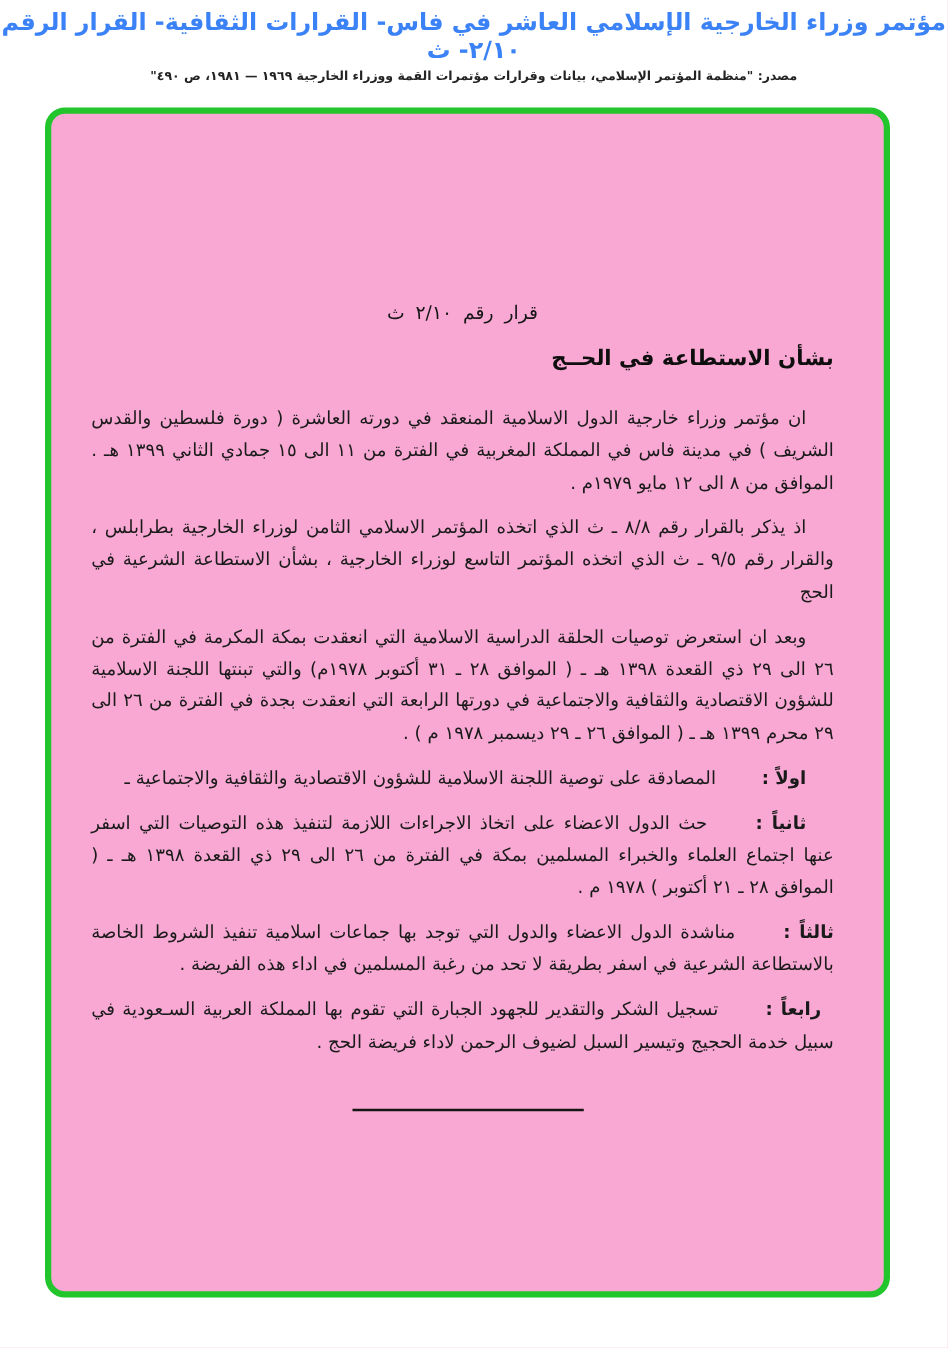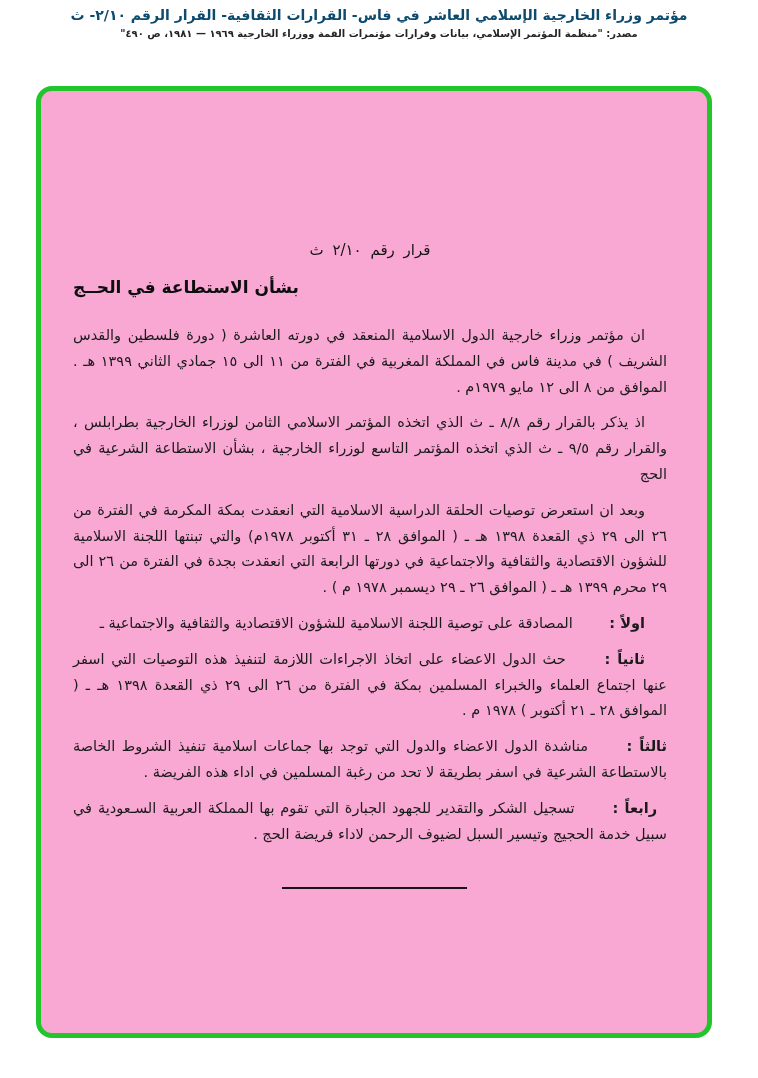--- a/index.html
+++ b/index.html
@@ -16,23 +16,23 @@
 
   
   .page-header {
     position: absolute;
     top: 7px;
     left: 0;
     right: 0;
     text-align: center;
   }
   .page-header .line1 {
-    font-size: 14px;
+    font-size: 19px;
     font-weight: bold;
-    color: #0c4a6e;
+    color: #3b82f6;
     letter-spacing: 0.2px;
   }
   .page-header .line2 {
     font-size: 10px;
     font-weight: bold;
     color: #242424;
     margin-top: 5px;
   }
 
   
@@ -55,21 +55,21 @@
     right: 40px;
     left: 32px;
   }
   .doc-title {
     text-align: center;
     font-size: 15px;
     word-spacing: 4px;
     color: #151515;
   }
   .doc-subject {
-    text-align: left;
+    text-align: right;
     font-size: 17px;
     font-weight: bold;
     margin-top: 18px;
     color: #0e0e0e;
   }
   .doc-body {
     margin-top: 26px;
     font-size: 14.5px;
     line-height: 1.78;
     text-align: justify;

